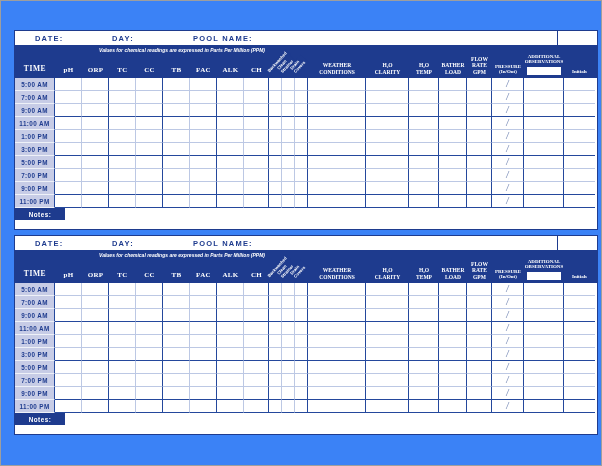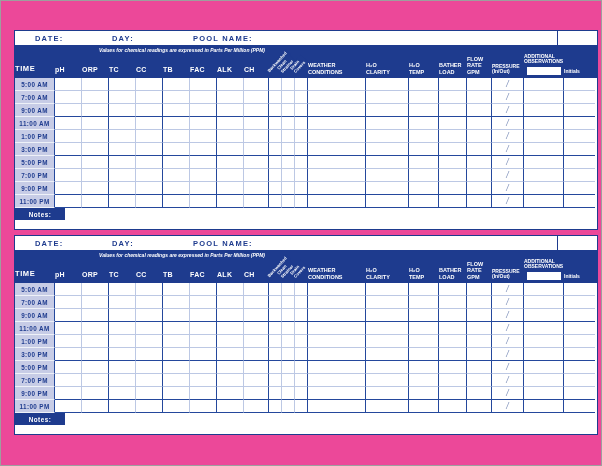--- a/index.html
+++ b/index.html
@@ -1,18 +1,18 @@
 <!DOCTYPE html>
 <html><head>
 <meta charset="utf-8">
 <style>
   html,body{margin:0;padding:0;background:#fff;}
   *{box-sizing:border-box;font-family:"Liberation Sans",sans-serif;}
   .page{
-    width:602px;height:466px;background:#ec4899;
+    width:602px;height:466px;background:#3b82f6;
     border:1px solid #9e9e9e;
     padding:29px 3px 0 13px;
     position:relative;overflow:hidden;
   }
   .sheet{
     width:584px;border:1.5px solid #1e3b8e;background:#fff;
     position:relative;margin-bottom:5px;
   }
   
   .info{position:relative;height:14px;background:#fff;}
@@ -24,22 +24,22 @@
     position:absolute;right:0;top:0;width:40px;height:14px;
     background:#fff;border-left:1px solid #1e3b8e;
   }
   
   .head{position:relative;height:33px;background:#1e3b8e;overflow:visible;}
   .ppm-note{
     position:absolute;top:2px;left:40px;width:254px;text-align:center;
     color:#ffffff;font-size:5px;font-style:italic;font-weight:bold;white-space:nowrap;
   }
   .colhead{
-    position:absolute;color:#fff;font-weight:bold;text-align:left;
-    white-space:pre-line;line-height:1.15;
+    position:absolute;color:#fff;font-weight:bold;text-align:center;
+    white-space:pre-line;line-height:1.15;font-family:Liberation Serif, serif;
   }
   .colhead.time{font-size:7.5px;letter-spacing:0.6px;}
   .colhead.chem{font-size:7px;letter-spacing:0.3px;}
   .colhead.wide{font-size:5.5px;}
   .colhead.small{font-size:5px;}
   .rot-tab{
     position:absolute;bottom:2px;background:#1e3b8e;color:#fff;
     font-size:4.3px;font-weight:bold;line-height:1.1;white-space:pre;
     padding:1px 2px;transform:rotate(-47deg);transform-origin:0 100%;
   }

